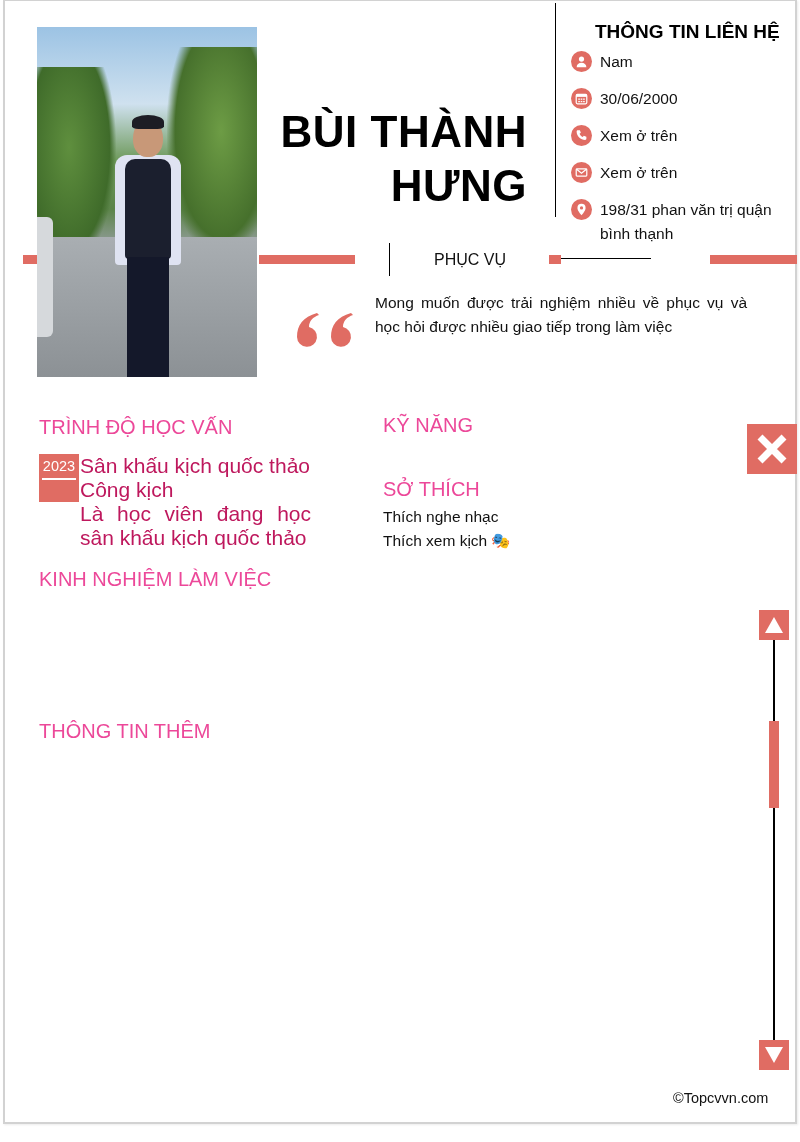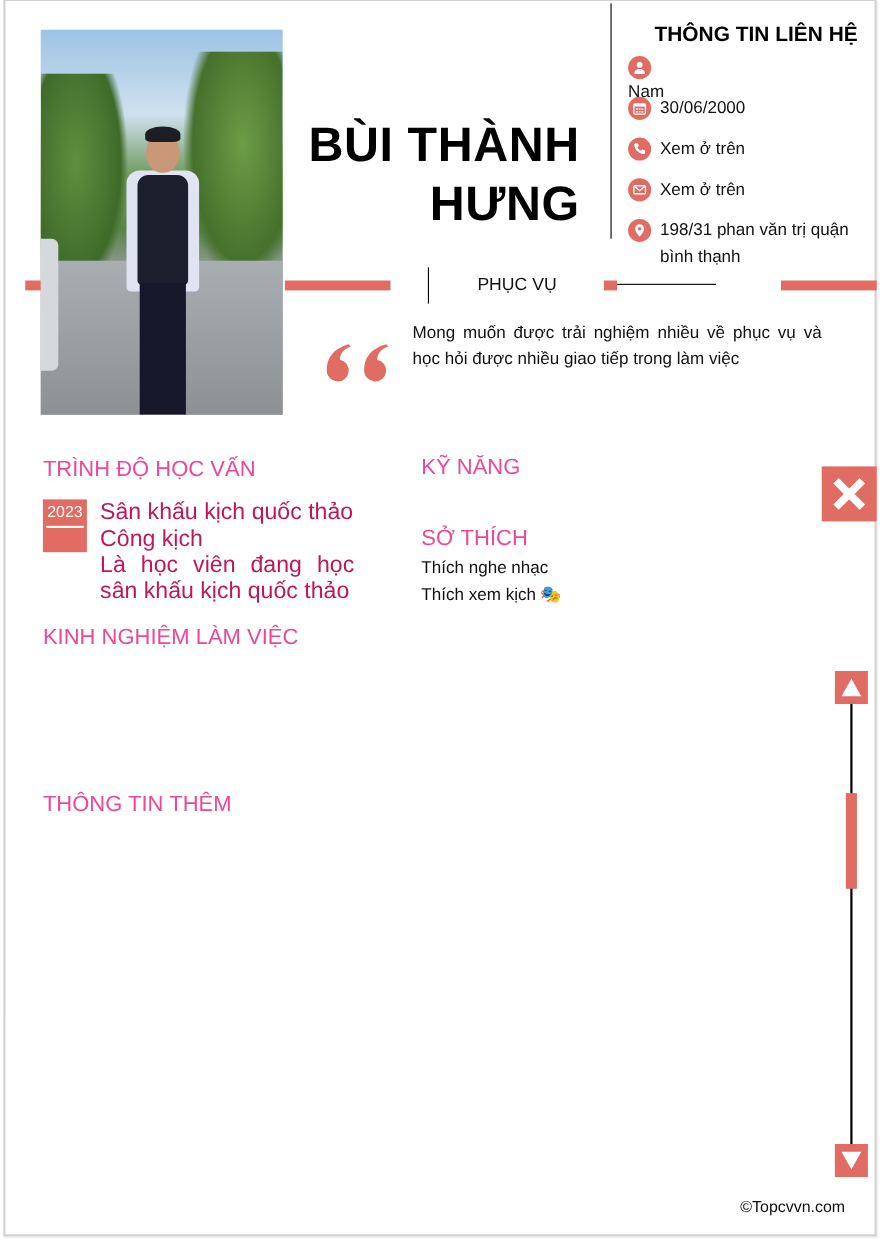--- a/index.html
+++ b/index.html
@@ -54,21 +54,21 @@
   .job-line { left: 556px; top: 257px; width: 90px; height: 1px; background: #000; }
 
   .quote-mark { left: 284px; top: 292px; width: 70px; height: 70px; color: #e06c63; }
   .objective { left: 370px; top: 290px; width: 372px; font-size: 15.5px; line-height: 24px; color: #111; text-align: justify; }
 
   .sec-title { font-size: 20px; font-weight: 400; color: #ec4899; }
 
   .entry { display: flex; }
   .year {
     width: 40px; background: #e06c63; color: #fff; font-size: 14.5px; text-align: center;
-    line-height: 24px; flex: 0 0 40px; margin-right: 12px; position: relative;
+    line-height: 24px; flex: 0 0 40px; margin-right: 1px; position: relative;
   }
   .year .yline { position: absolute; left: 3px; right: 3px; height: 2px; background: #fff; }
   .entry-body { font-size: 21px; line-height: 24px; color: #be185d; width: 231px; text-align: justify; }
 
   .plain { font-size: 15.5px; line-height: 24px; color: #111; }
 
   
   .close-btn { left: 742px; top: 423px; width: 50px; height: 50px; background: #e06c63; display: flex; align-items: center; justify-content: center; }
   .scroll-up { left: 754px; top: 609px; width: 30px; height: 30px; background: #e06c63; display: flex; align-items: center; justify-content: center; }
   .scroll-down { left: 754px; top: 1039px; width: 30px; height: 30px; background: #e06c63; display: flex; align-items: center; justify-content: center; }
@@ -96,21 +96,21 @@
 
   <div class="abs name">
     <div>BÙI THÀNH</div>
     <div>HƯNG</div>
   </div>
 
   <div class="abs vline"></div>
 
   <div class="abs contact-title">THÔNG TIN LIÊN HỆ</div>
 
-  <div class="abs contact-row" style="top:49px;flex-direction:column;">
+  <div class="abs contact-row" style="top:49px;">
     <span class="ic">
       <svg width="13" height="13" viewBox="0 0 16 16">
           <circle cx="8" cy="5" r="3.2" fill="#fff"></circle>
           <path d="M2 15c0-3.6 2.7-5.6 6-5.6s6 2 6 5.6z" fill="#fff"></path>
         </svg>
     </span>
     <span class="txt">Nam</span>
   </div>
 
   <div class="abs contact-row" style="top:86px;">

